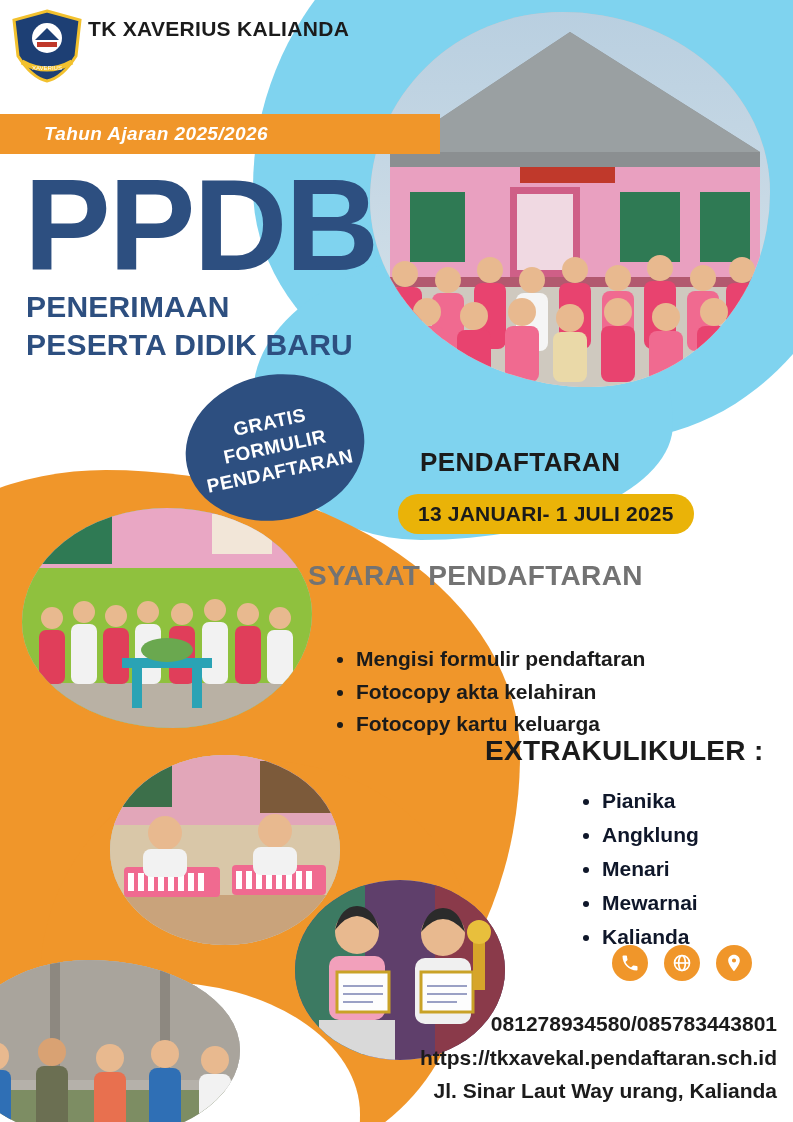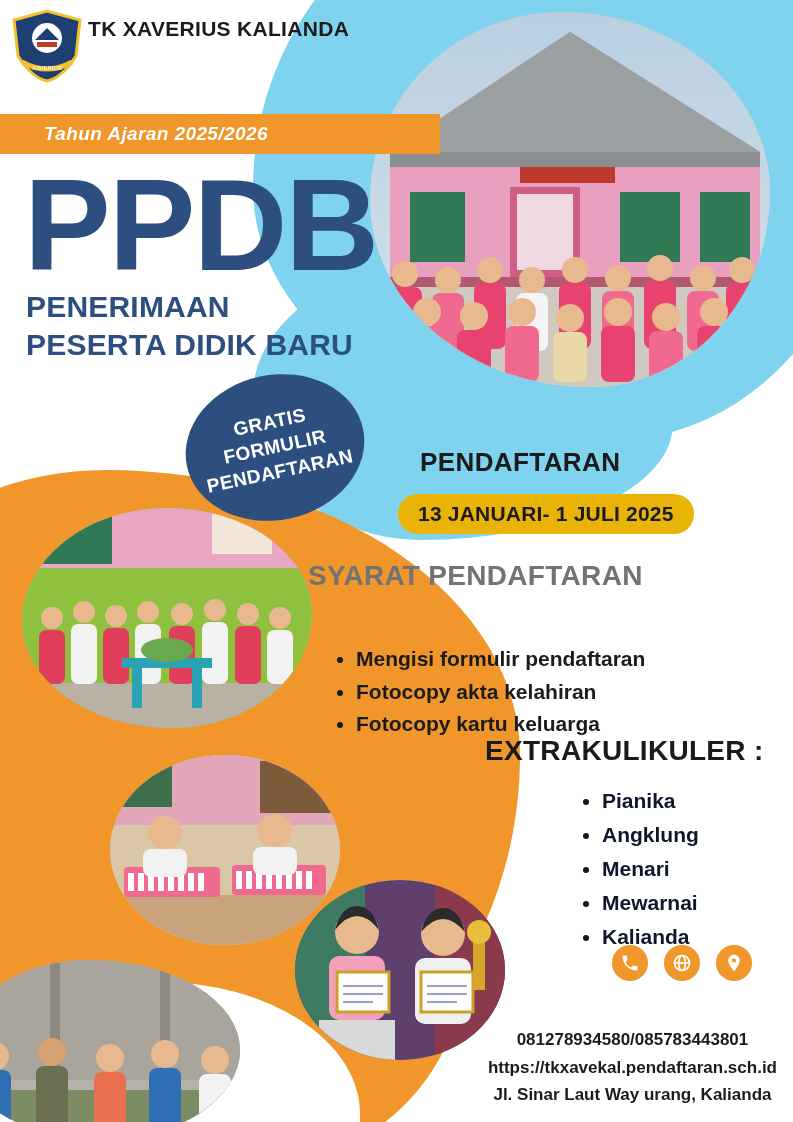--- a/index.html
+++ b/index.html
@@ -304,22 +304,22 @@
     background: #f0962a;
     display: flex;
     align-items: center;
     justify-content: center;
   }
   .cicon svg { display: block; }
   .contact-lines {
     position: absolute;
     right: 16px;
     bottom: 14px;
-    text-align: center;
-    font-size: 17px;
+    text-align: right;
+    font-size: 21px;
     font-weight: bold;
     color: #1b1b1b;
     line-height: 1.6;
     z-index: 7;
   }
 </style>
 </head>
 <body>
 
 <div class="poster">

